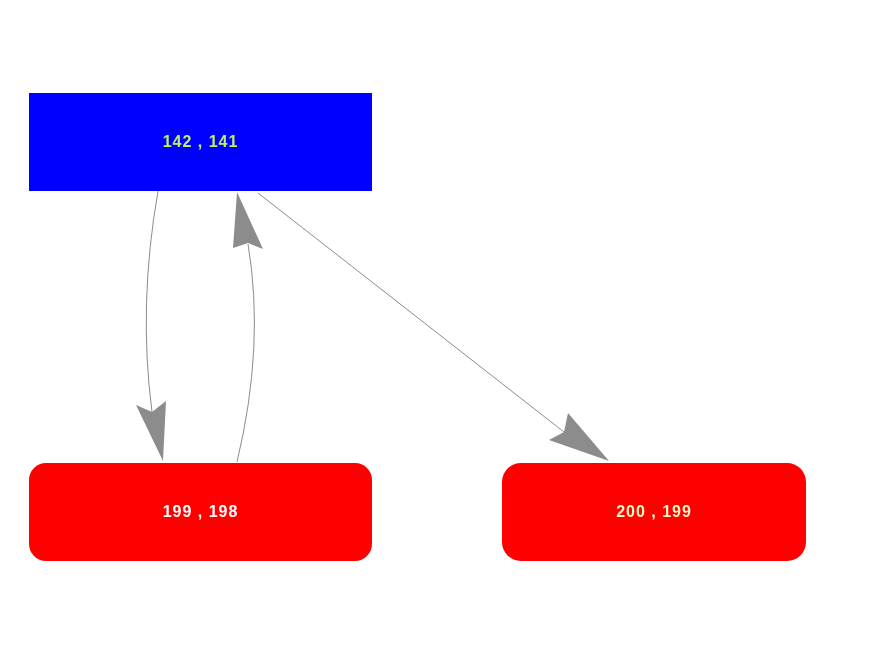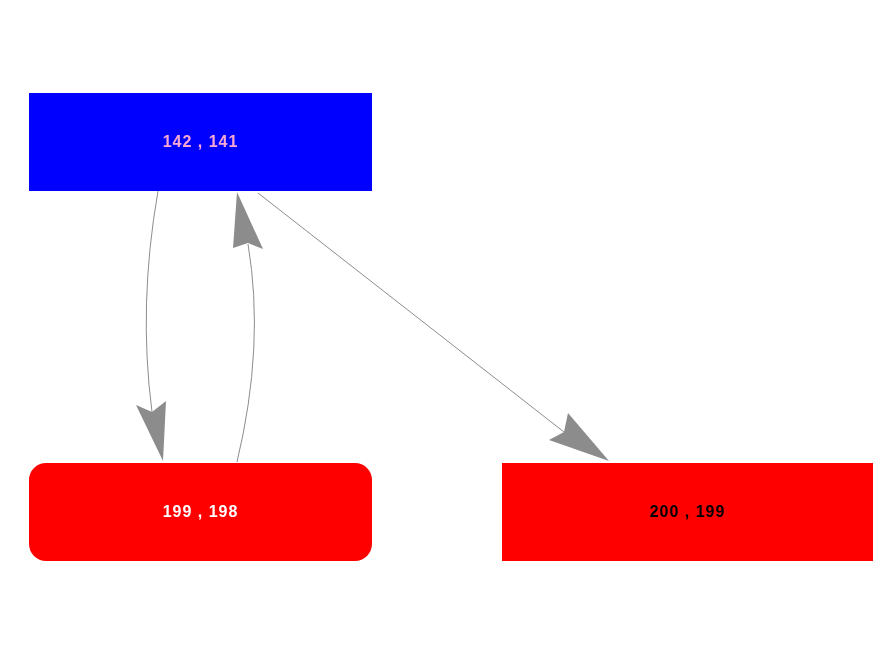--- a/index.html
+++ b/index.html
@@ -53,25 +53,25 @@
       <path class="edge-stroke" d="M 237,462 Q 265,345 248,244" fill="none" stroke-width="1" stroke="#8c8c8c"></path>
       <polygon class="edge-fill" points="237,192 233,248 248,243 263,249" fill="#8c8c8c"></polygon>
     </g>
 
     <g>
       <path class="edge-stroke" d="M 258,193 L 564,432" fill="none" stroke-width="1" stroke="#8c8c8c"></path>
       <polygon class="edge-fill" points="609,461 568,413 564,432 549,440" fill="#8c8c8c"></polygon>
     </g>
   </svg>
 
-  <div class="node" style="left: 29px; top: 93px; width: 343px; height: 98px; background: rgb(0, 0, 255); color: #f9a8d4;">
+  <div class="node" style="left: 29px; top: 93px; width: 343px; height: 98px; background: rgb(0, 0, 255); color: #bef264;">
     <span class="node-label">142 , 141</span>
   </div>
 
   <div class="node" style="left: 29px; top: 463px; width: 343px; height: 98px; background: rgb(255, 0, 0); color: rgb(255, 255, 255); border-radius: 17px;">
     <span class="node-label">199 , 198</span>
   </div>
 
-  <div class="node" style="left: 502px; top: 463px; width: 371px; height: 98px; background: rgb(255, 0, 0); color: #000000;">
+  <div class="node" style="left: 502px; top: 463px; width: 304px; height: 98px; background: rgb(255, 0, 0); color: #fef9c3; border-radius: 19px;">
     <span class="node-label">200 , 199</span>
   </div>
 
 </div>
 
 </body></html>

